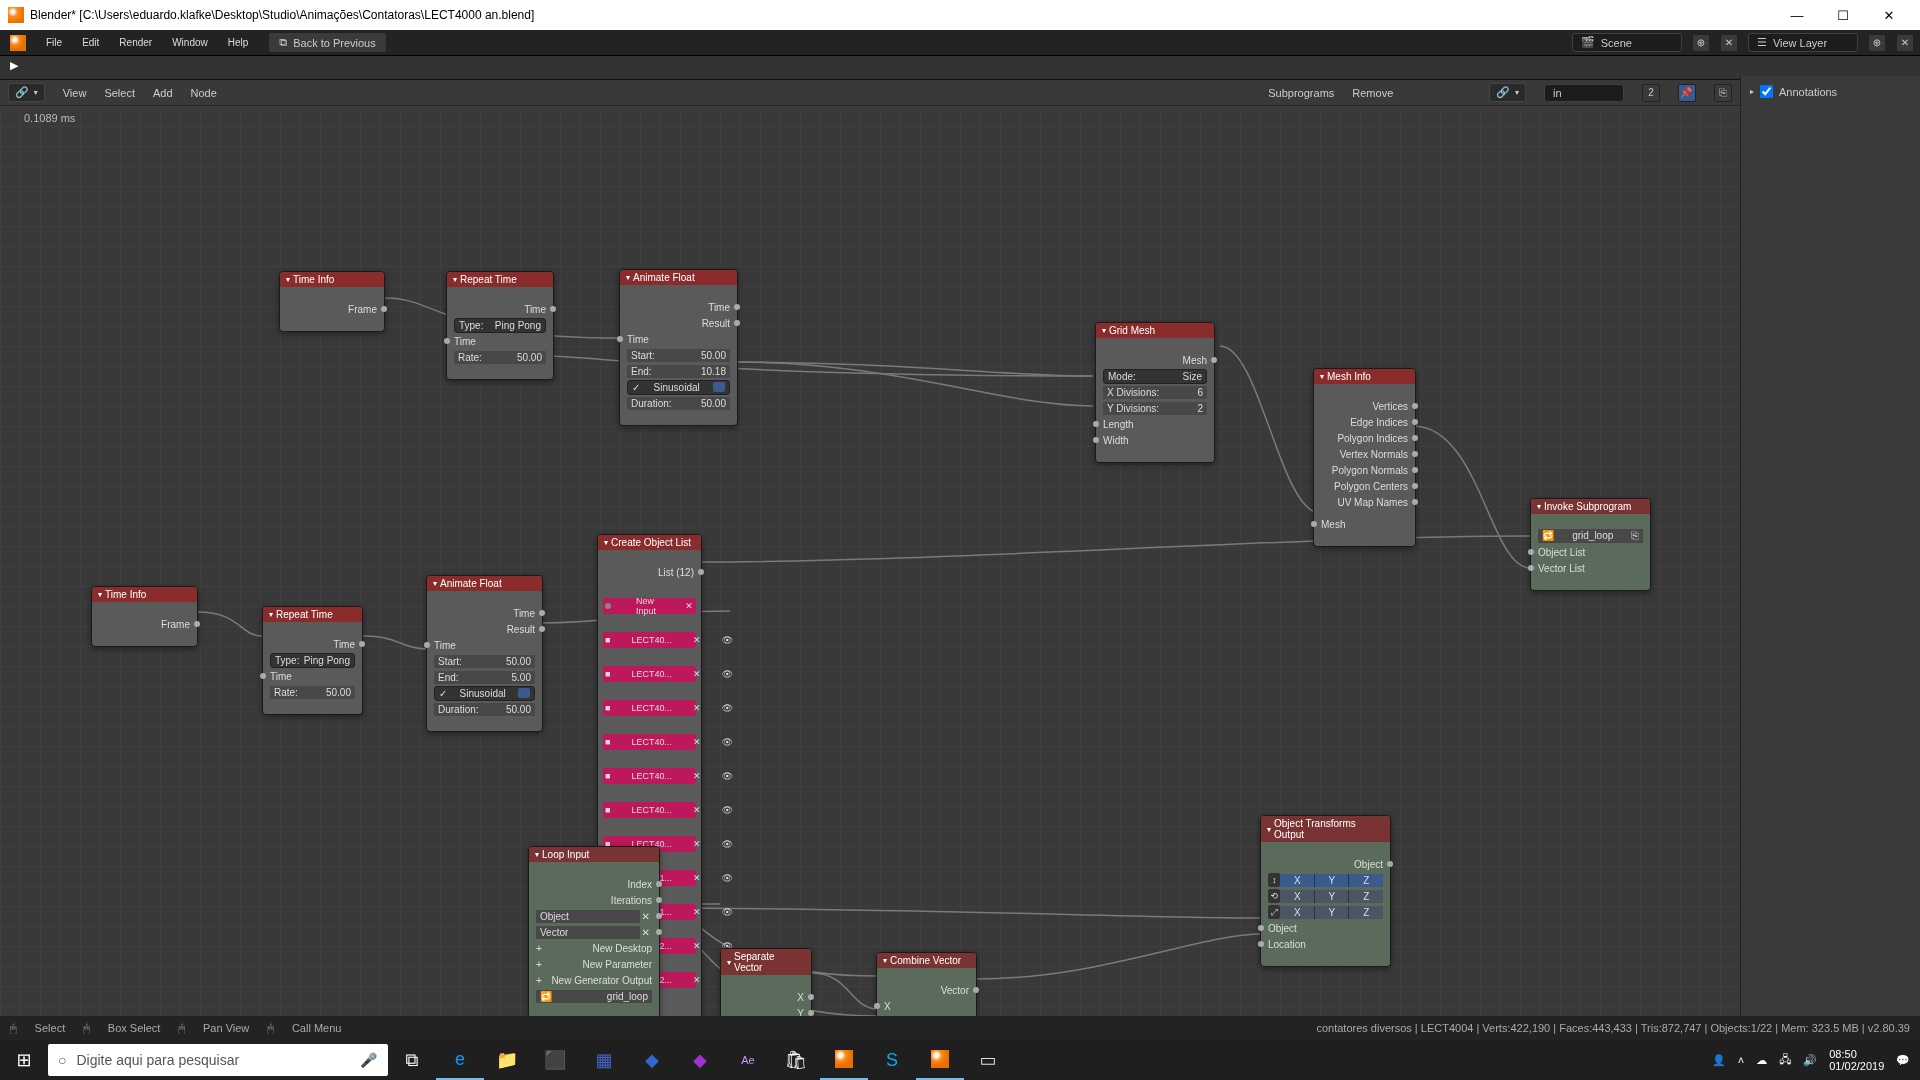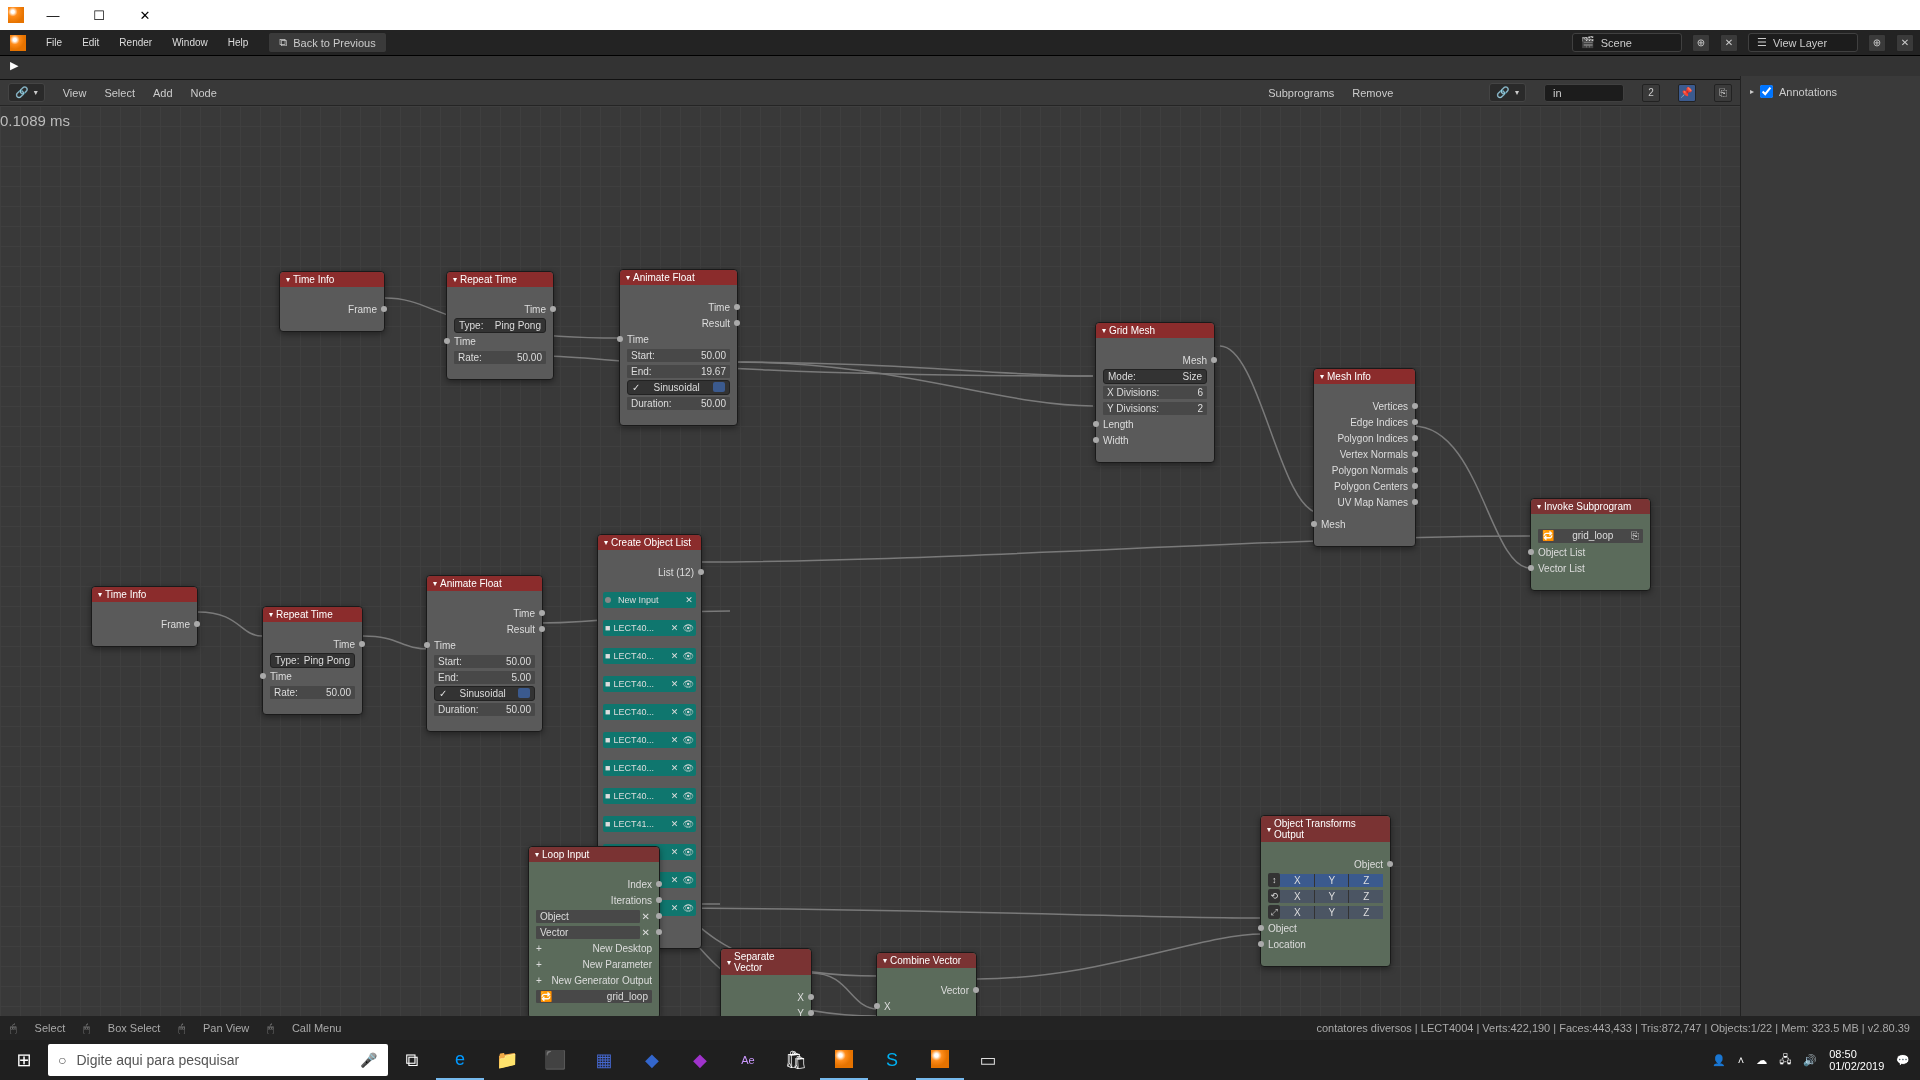--- a/index.html
+++ b/index.html
@@ -15,21 +15,21 @@
 .backprev{margin-left:10px;padding:3px 10px;background:#3a3a3a;border:1px solid #222;border-radius:3px;display:flex;align-items:center;gap:6px;font-size:11px}
 .rightfields{margin-left:auto;display:flex;gap:10px;align-items:center}
 .fld{background:#1c1c1c;border:1px solid #404040;border-radius:3px;padding:2px 8px;font-size:11px;min-width:110px;display:flex;align-items:center;gap:6px}
 .smallbtn{width:18px;height:18px;background:#3a3a3a;border:1px solid #222;border-radius:2px;display:inline-flex;align-items:center;justify-content:center;font-size:10px}
 .hdr2{height:24px;background:#333;display:flex;align-items:center;padding:0 6px;border-bottom:1px solid #111}
 .hdr2 .run{width:18px;height:18px;margin-left:4px;color:#fff}
 .hdr3{height:26px;background:#393939;display:flex;align-items:center;padding:0 8px;border-bottom:1px solid #252525;font-size:11px;gap:18px}
 .drop{background:#2a2a2a;border:1px solid #444;border-radius:3px;padding:2px 6px;display:flex;align-items:center;gap:5px}
 .hdr3 .right{margin-left:auto;display:flex;gap:6px}
 .canvas{position:relative;width:1740px;height:960px;background:#393939;background-image:linear-gradient(#3f3f3f 1px,transparent 1px),linear-gradient(90deg,#3f3f3f 1px,transparent 1px);background-size:20px 20px;overflow:hidden}
-.timing{position:absolute;left:0;top:6px;font-size:15px;color:#bbb}
+.timing{position:absolute;left:24px;top:6px;font-size:11px;color:#bbb}
 .sidepanel{position:absolute;right:0;top:76px;width:180px;height:960px;background:#3a3a3a;border-left:1px solid #222;padding:6px;font-size:11px}
 .sidepanel .row{display:flex;align-items:center;gap:6px;padding:3px}
 .node{position:absolute;background:#5a5a5a;border:1px solid #1a1a1a;border-radius:4px;box-shadow:0 2px 6px rgba(0,0,0,.4);font-size:10px;color:#ddd}
 .node.green{background:#5b6b5b}
 .node-hdr{background:#8b2c2c;color:#fff;padding:2px 6px;border-radius:4px 4px 0 0;font-size:10px;display:flex;align-items:center;gap:3px}
 .node.green .node-hdr{background:#7a3333}
 .node-body{padding:14px 5px}
 .node-row{display:flex;align-items:center;justify-content:space-between;height:16px;position:relative;padding:0 2px}
 .node-row .sock{width:6px;height:6px;border-radius:50%;background:#aaa;position:absolute}
 .sock.l{left:-8px}
@@ -45,30 +45,31 @@
 svg.links path{stroke:#7a7a7a;stroke-width:1.5;fill:none}
 .statusbar{position:absolute;left:0;bottom:40px;width:100%;height:24px;background:#232323;display:flex;align-items:center;padding:0 10px;font-size:11px;color:#aaa;gap:18px}
 .statusbar .right{margin-left:auto}
 .taskbar{position:absolute;left:0;bottom:0;width:100%;height:40px;background:#1f1f1f;display:flex;align-items:center}
 .taskbtn{width:48px;height:40px;display:flex;align-items:center;justify-content:center;font-size:18px;color:#fff}
 .taskbtn.active{border-bottom:2px solid #76b9ed}
 .search{flex:0 0 340px;height:32px;background:#fff;color:#555;display:flex;align-items:center;padding:0 10px;gap:10px;font-size:14px;border-radius:2px}
 .tray{margin-left:auto;display:flex;align-items:center;gap:12px;padding-right:10px;font-size:11px;color:#fff}
 .clock{text-align:left;line-height:1.1;font-size:11px}
 .tri{font-size:8px}
-.objlist-row{display:flex;align-items:center;gap:3px;height:16px;background:#0f766e;border-radius:2px;margin:12px 0;padding:0 2px;font-size:9px}
+.objlist-row{display:flex;align-items:center;gap:21px;height:16px;background:#be185d;border-radius:2px;margin:18px 0;padding:0 2px;font-size:9px}
 .objlist-row .x{width:10px;text-align:center}
 .iconbtn{width:14px;height:14px;background:#333;border-radius:2px;display:inline-flex;align-items:center;justify-content:center;font-size:9px}
 .colorblock{width:12px;height:10px;border-radius:2px;display:inline-block}
 </style>
 </head>
 <body>
 
 <div class="titlebar">
   <div class="logo"></div>
+  <div class="title">Blender* [C:\Users\eduardo.klafke\Desktop\Studio\Animações\Contatoras\LECT4000 an.blend]</div>
   <div class="winbtns">
     <div class="winbtn">—</div>
     <div class="winbtn">☐</div>
     <div class="winbtn close">✕</div>
   </div>
 </div>
 
 <div class="menubar">
   <div class="logo"></div>
   <div class="menuitem">File</div>
@@ -223,21 +224,21 @@
         </div>
       <div class="node-row">
           <div class="numfield">
             <span>Start:</span>
             <span>50.00</span>
           </div>
         </div>
       <div class="node-row">
           <div class="numfield">
             <span>End:</span>
-            <span>19.67</span>
+            <span>10.18</span>
           </div>
         </div>
       <div class="node-row">
           <div class="selectfield">
             <span>✓ </span>
             <span>Sinusoidal</span>
             <span class="colorblock" style="background:#3b5a8e"></span>
           </div>
         </div>
       <div class="node-row">

